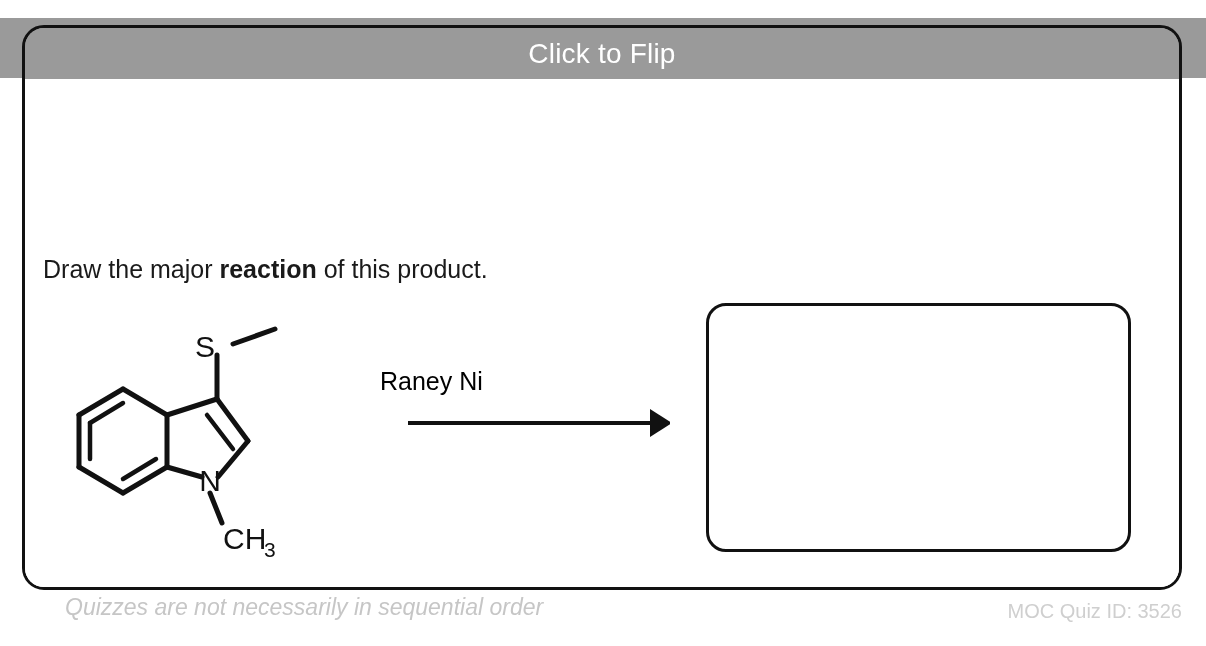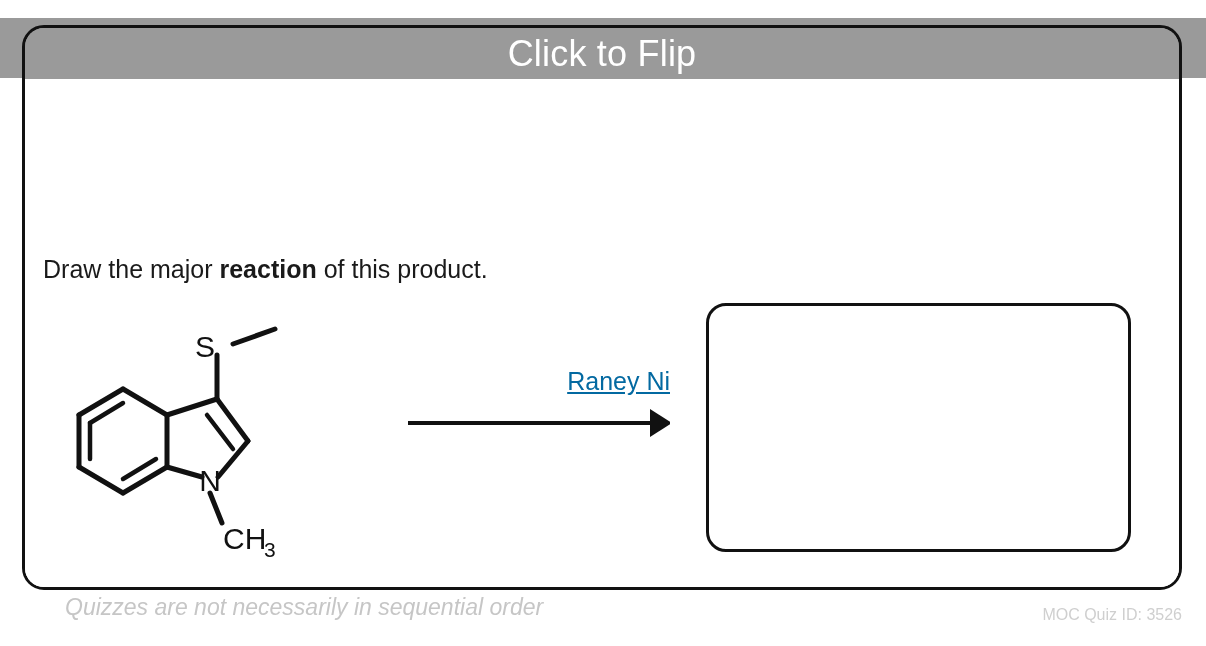--- a/index.html
+++ b/index.html
@@ -53,21 +53,21 @@
     width: 100%;
     height: 51px;
     background: #9a9a9a;
     display: flex;
     align-items: center;
     justify-content: center;
   }
 
   .card-header-title {
     color: #ffffff;
-    font-size: 36px;
+    font-size: 28px;
     font-weight: 400;
     letter-spacing: 0.2px;
     line-height: 1;
   }
 
   .card-body {
     position: absolute;
     left: 0;
     top: 51px;
     width: 100%;
@@ -100,25 +100,24 @@
     top: 290px;
     width: 300px;
     height: 90px;
   }
 
   .reagent-label {
     position: absolute;
     left: 0;
     top: 0;
     width: 290px;
-    text-align: right;
+    text-align: left;
     font-size: 25px;
-    color: #0369a1;
-    line-height: 1;
-    text-decoration: underline;
+    color: #000000;
+    line-height: 1;
   }
 
   .arrow-svg {
     position: absolute;
     left: 0;
     top: 34px;
   }
 
   .answer-box {
     position: absolute;
@@ -149,25 +148,24 @@
     color: #c6c6c6;
     line-height: 1;
     white-space: nowrap;
     margin-left: 41px;
   }
 
   .footer-right {
     position: absolute;
     right: 24px;
     top: 7px;
-    font-size: 16px;
+    font-size: 20px;
     color: #cfcfcf;
     line-height: 1;
     white-space: nowrap;
-    margin-top: 6px;
   }
 
   .atom-label {
     font-family: "Liberation Sans", sans-serif;
     font-size: 30px;
     fill: #111111;
   }
   .atom-sub {
     font-family: "Liberation Sans", sans-serif;
     font-size: 21px;

